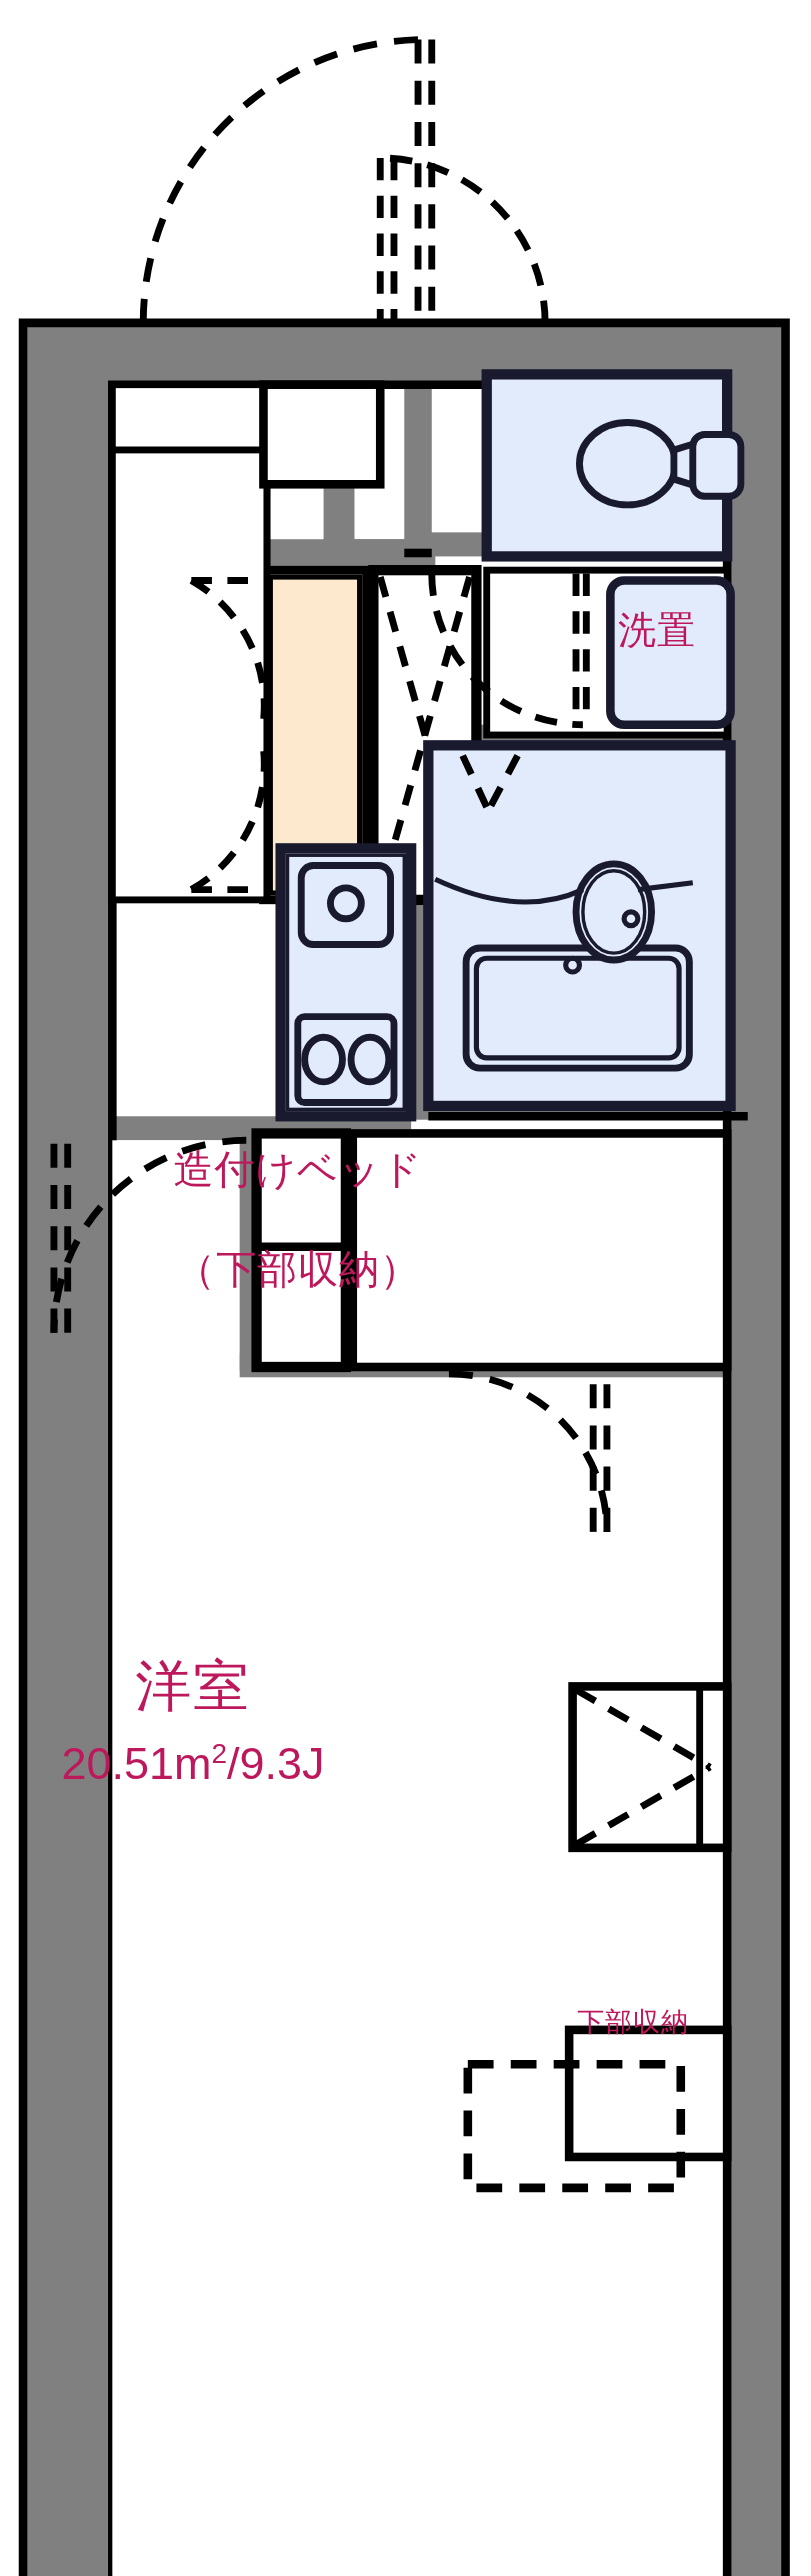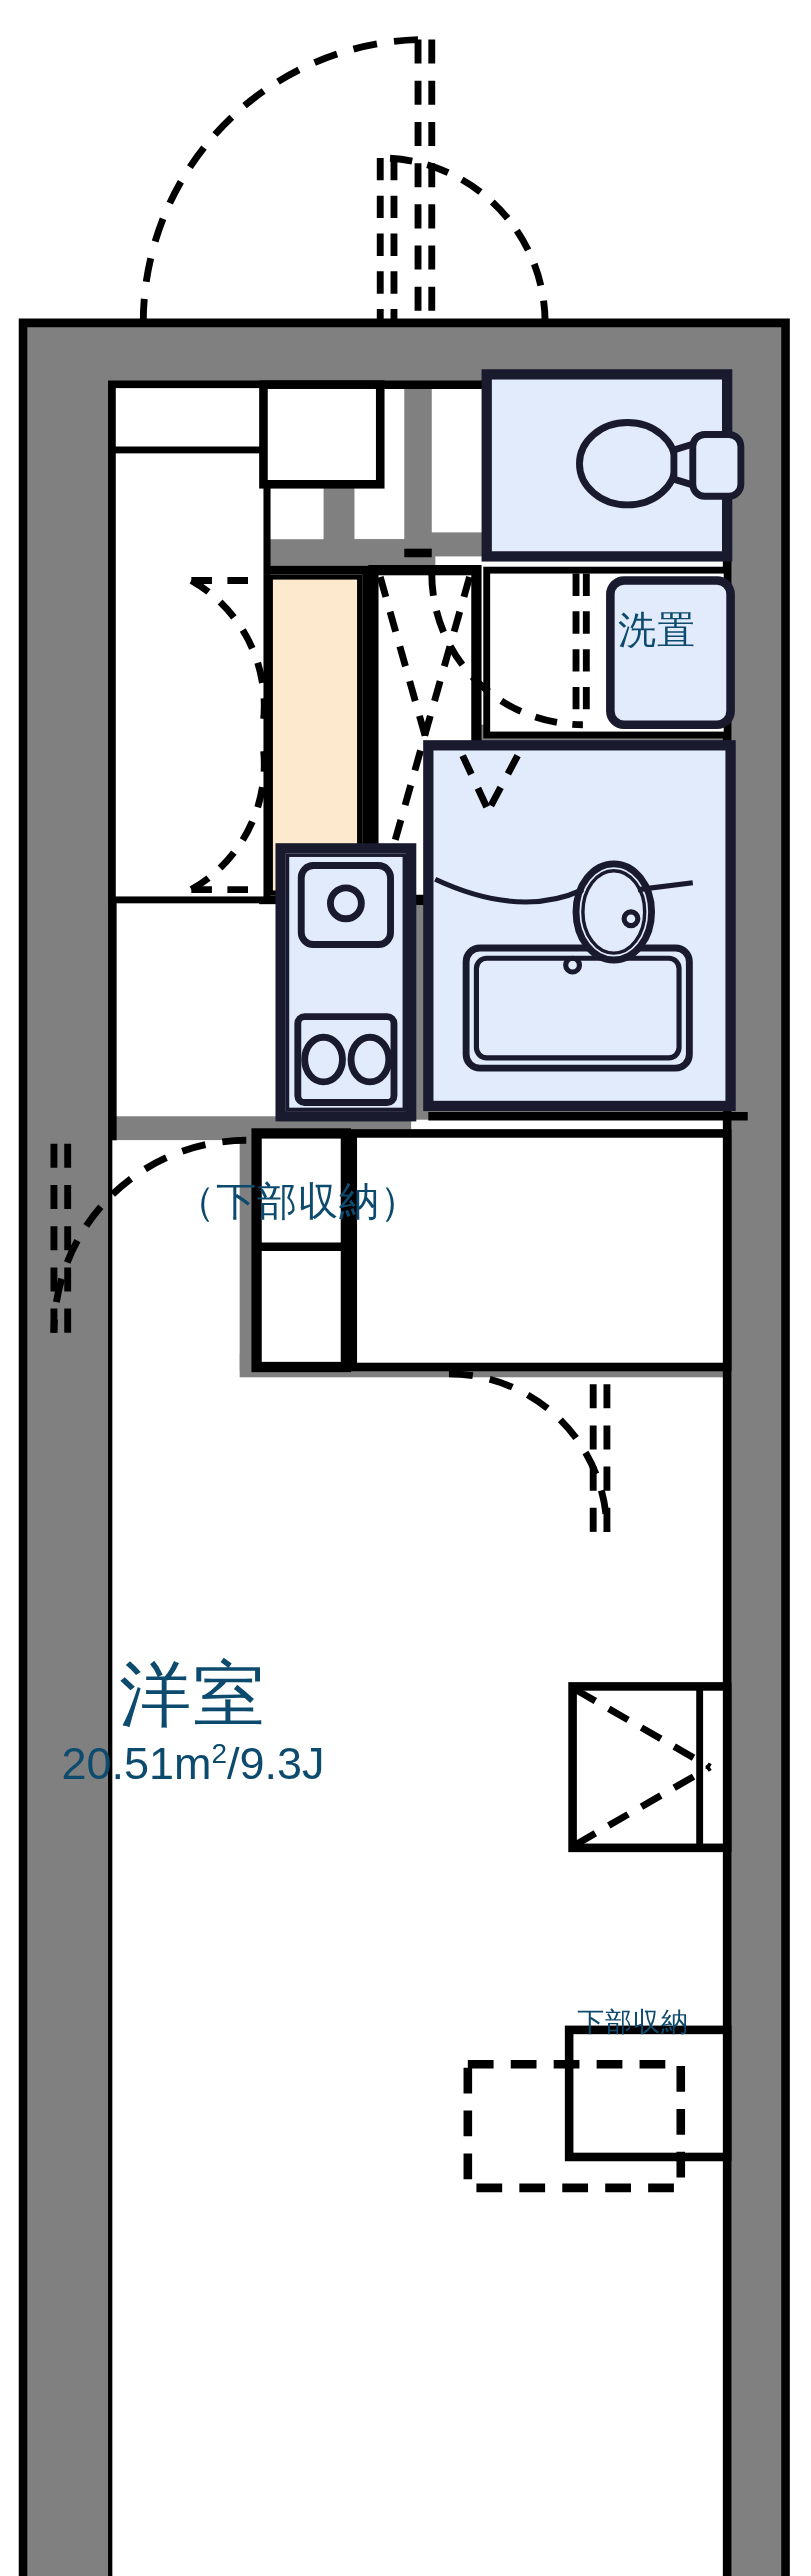--- a/index.html
+++ b/index.html
@@ -1,21 +1,21 @@
 <!DOCTYPE html>
 <html style="font-size:14.5px"><head>
 <meta charset="utf-8">
 <title>Floor Plan</title>
 <style>
   html,body{margin:0;padding:0;background:#ffffff;}
   body{font-family:"Liberation Sans","DejaVu Sans",sans-serif;}
   #plan-root{position:relative;width:812px;height:2576px;background:#ffffff;overflow:hidden;}
   #plan-svg{position:absolute;left:0;top:0;width:812px;height:2576px;display:block;}
-  .lbl{position:absolute;color:#0c4a6e;white-space:nowrap;line-height:1.05;}
-  .lbl-room{font-size:72px;letter-spacing:1.8px;}
+  .lbl{position:absolute;color:#be185d;white-space:nowrap;line-height:1.05;}
+  .lbl-room{font-size:56px;letter-spacing:1.8px;}
   .lbl-area{font-size:45px;letter-spacing:0px;}
   .lbl-sm{font-size:40px;letter-spacing:0.9px;}
   .lbl-ac{font-size:27px;letter-spacing:0.9px;}
   .lbl-wash{font-size:38px;letter-spacing:0.9px;}
   .sup{font-size:0.62em;vertical-align:super;}
   .ctr{transform:translateX(-50%);text-align:center;}
 </style>
 </head>
 <body>
 
@@ -229,20 +229,21 @@
       <path d="M 252 352 L 268 352"></path>
       <path d="M 266 680 L 452 680"></path>
     </g>
 
   </svg>
 
   <div class="lbl lbl-room ctr" style="left:193px; top:1657px;">洋室</div>
 
   <div class="lbl lbl-area ctr" style="left:193px; top:1739px;"><span>20.51m</span><span class="sup">2</span><span>/9.3J</span></div>
 
-  <div class="lbl lbl-sm ctr" style="left:298px; top:1180px;">（下部収納）</div>
+  <div class="lbl lbl-sm ctr" style="left:298px; top:1148px;">造付けベッド</div>
+  <div class="lbl lbl-sm ctr" style="left:298px; top:1248px;">（下部収納）</div>
 
   <div class="lbl lbl-wash ctr" style="left:657px; top:611px;">洗置</div>
 
   <div class="lbl lbl-ac ctr" style="left:633px; top:2008px;">下部収納</div>
 
 </div>
 
 
 </body></html>

